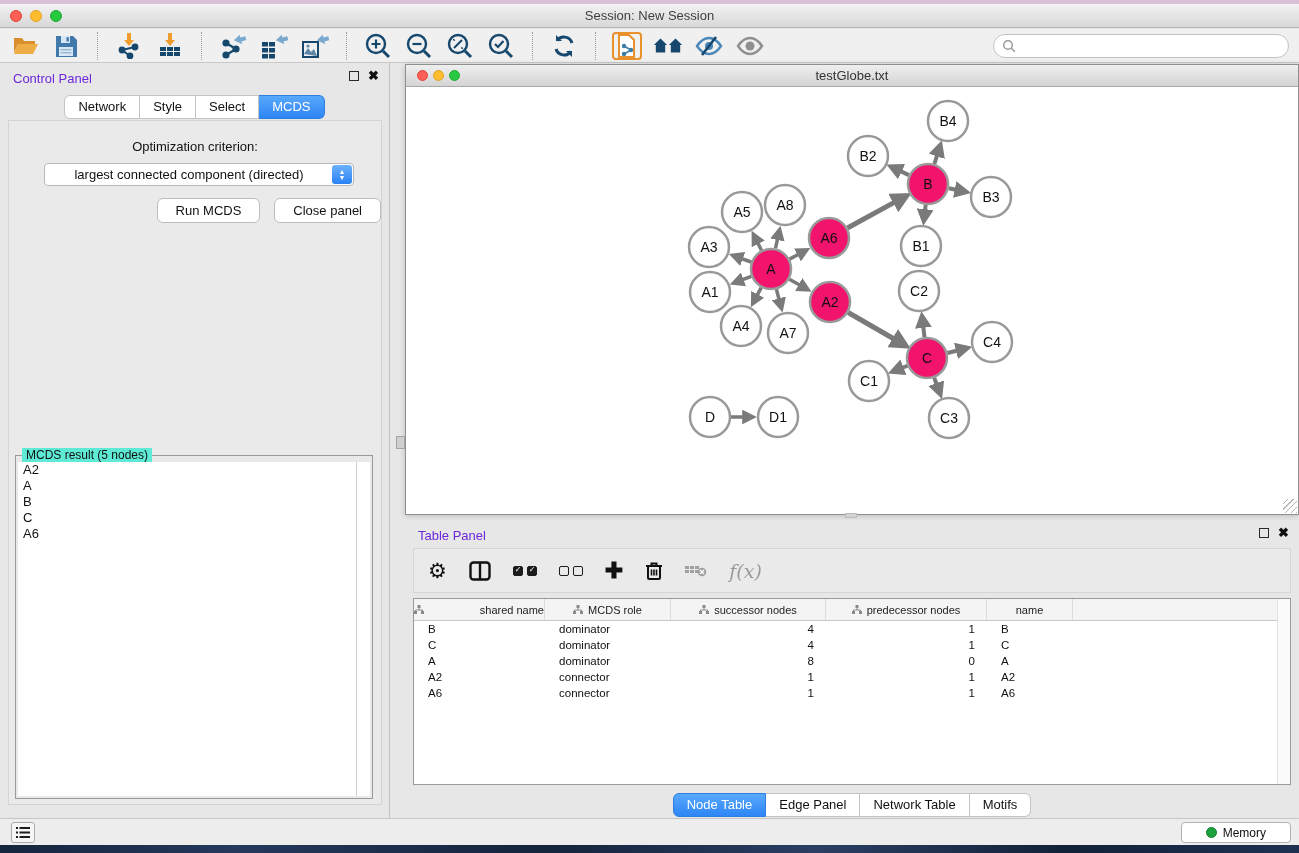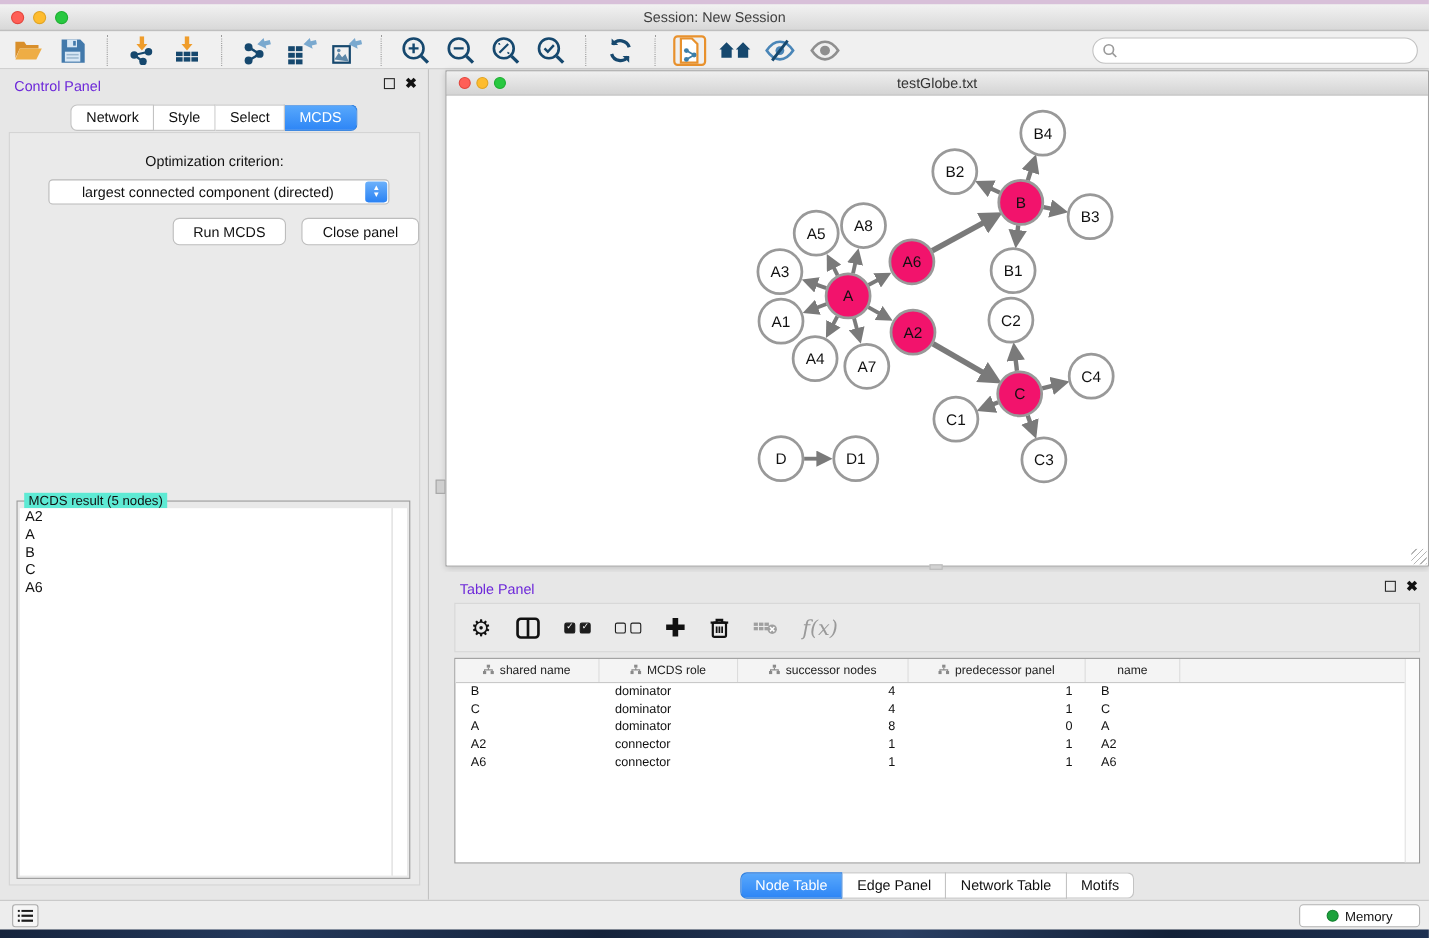--- a/index.html
+++ b/index.html
@@ -490,21 +490,21 @@
               <rect x="10" y="6" width="4" height="3"></rect>
             </g>
             <circle cx="17" cy="8" r="4.3" fill="#a0a0a0"></circle>
             <path d="M15 6l4 4M19 6l-4 4" stroke="#fff" stroke-width="1.4"></path>
           </svg>
       </span>
       <span class="tp-icon fx-label">f(x)</span>
     </div>
     <div class="data-table">
       <div class="thead" id="table-header-row">
-          <div class="th" style="width: 131px;">
+          <div class="th" style="width: 131px; justify-content: space-between;">
             <span><svg width="10" height="9" viewBox="0 0 10 9">
                 <rect x="3.5" y="0" width="3" height="3" fill="#8a8a8a"></rect>
                 <rect x="0" y="6" width="3" height="3" fill="#8a8a8a"></rect>
                 <rect x="7" y="6" width="3" height="3" fill="#8a8a8a"></rect>
                 <path d="M5 3v2M1.5 6V5h7v1" stroke="#8a8a8a" fill="none"></path>
               </svg></span>
             <span>shared name</span>
           </div>
           <div class="th" style="width: 126px;">
             <span><svg width="10" height="9" viewBox="0 0 10 9">
@@ -524,21 +524,21 @@
               </svg></span>
             <span>successor nodes</span>
           </div>
           <div class="th" style="width: 161px;">
             <span><svg width="10" height="9" viewBox="0 0 10 9">
                 <rect x="3.5" y="0" width="3" height="3" fill="#8a8a8a"></rect>
                 <rect x="0" y="6" width="3" height="3" fill="#8a8a8a"></rect>
                 <rect x="7" y="6" width="3" height="3" fill="#8a8a8a"></rect>
                 <path d="M5 3v2M1.5 6V5h7v1" stroke="#8a8a8a" fill="none"></path>
               </svg></span>
-            <span>predecessor panel</span>
+            <span>predecessor nodes</span>
           </div>
           <div class="th" style="width: 86px;">
             <span>name</span>
           </div>
         </div>
       <div id="table-body">
           <div class="tr">
             <div class="td" style="width: 131px; text-align: left;">B</div>
             <div class="td" style="width: 126px; text-align: left;">dominator</div>
             <div class="td" style="width: 155px; text-align: right;">4</div>

